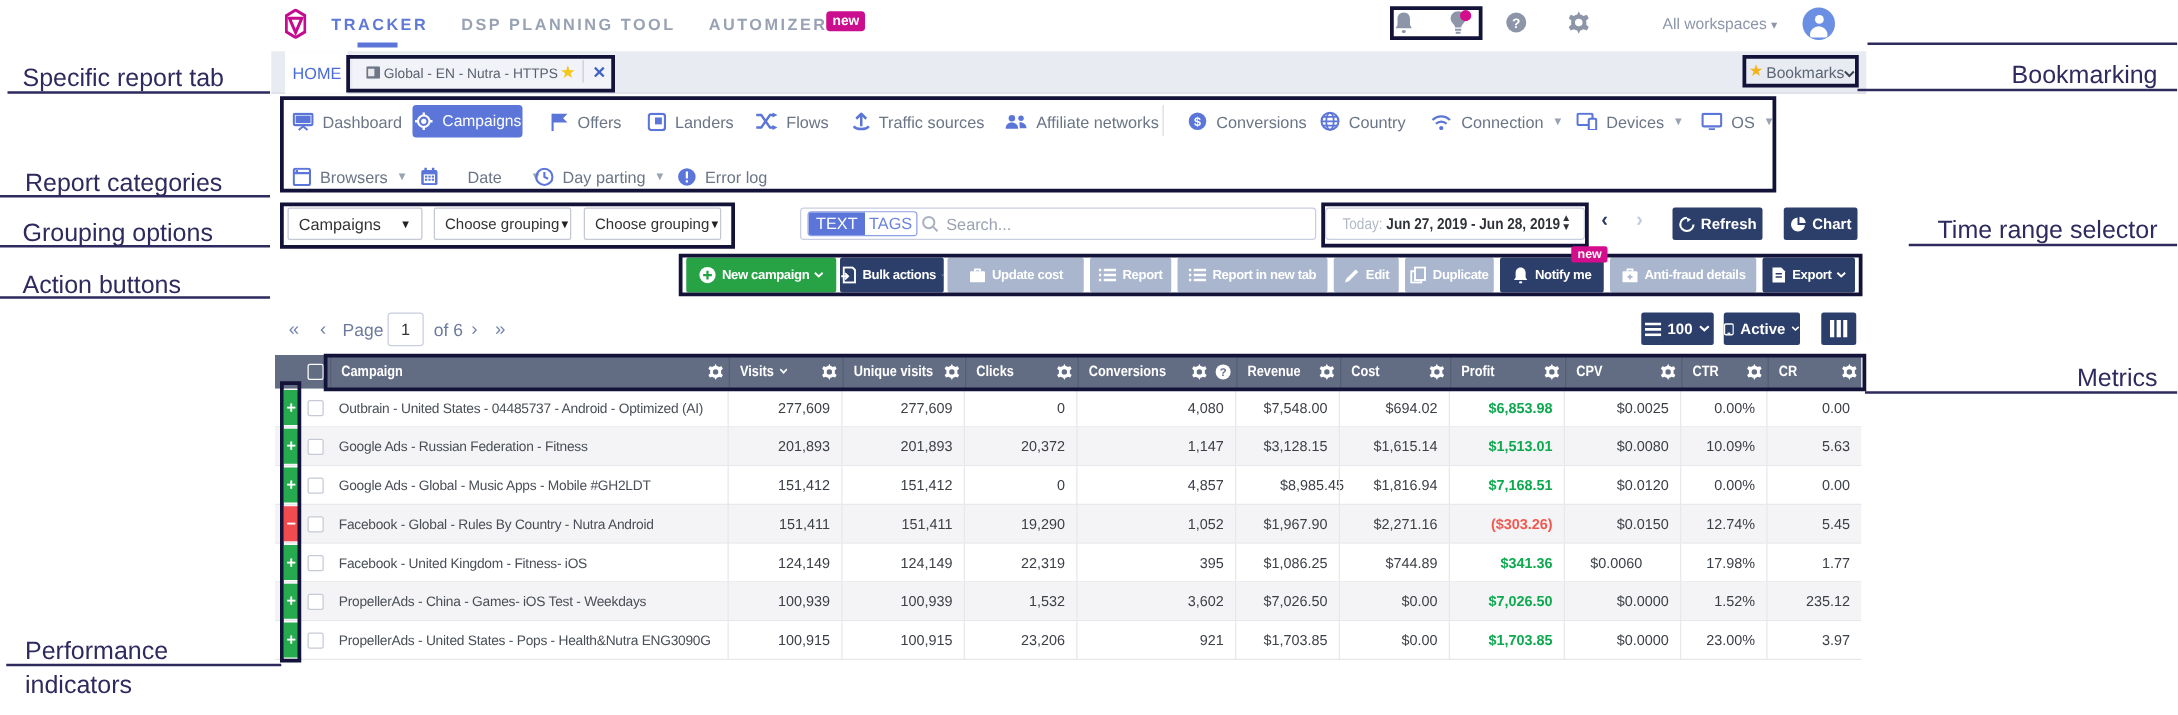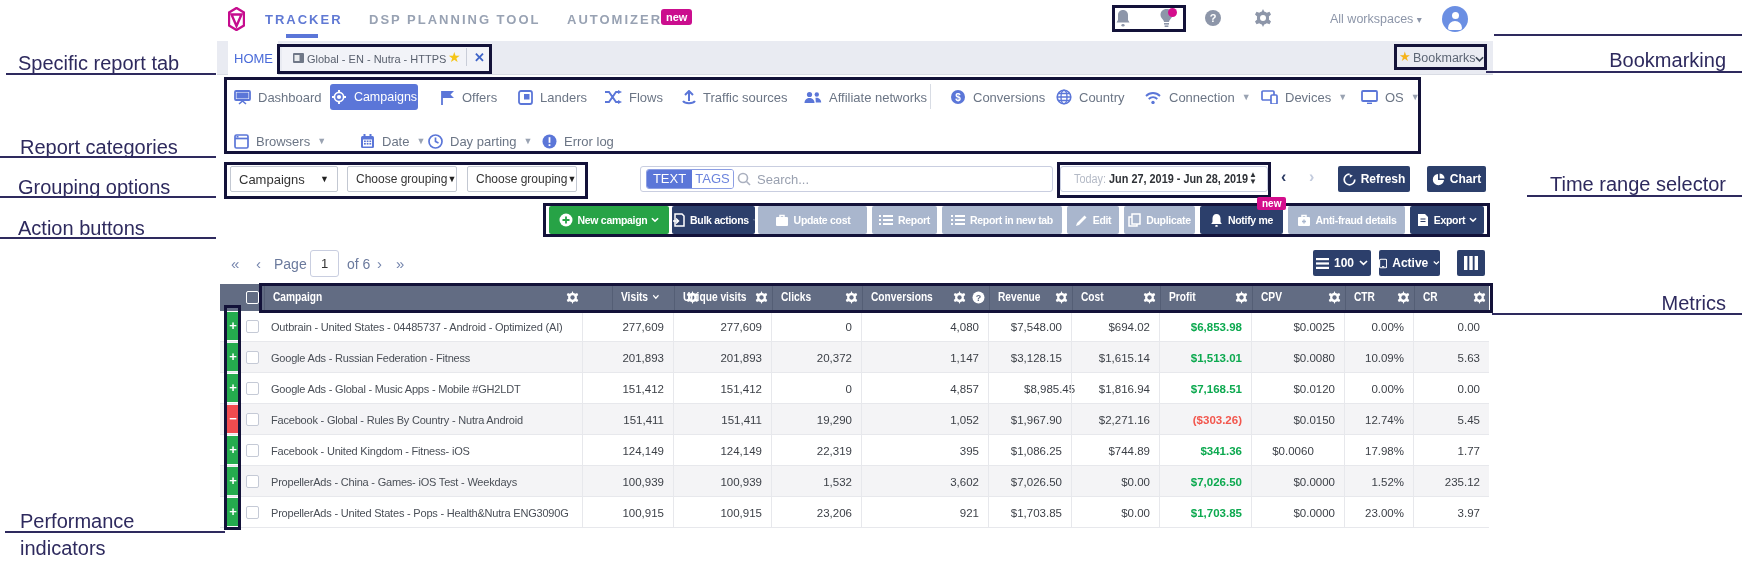--- a/index.html
+++ b/index.html
@@ -138,21 +138,21 @@
         </svg>Devices <span style="font-size:9px;color:#9aa3b2;margin-left:7px;">▼</span></div>
       <div class="cat abs" style="left:1361px;top:84px;height:26px;"><svg width="17" height="14" viewBox="0 0 17 14">
           <rect x="1" y="1" width="15" height="10" rx="1" fill="none" stroke="#5b76d8" stroke-width="1.8"></rect>
           <path d="M6 13.5 L11 13.5" stroke="#5b76d8" stroke-width="1.8"></path>
         </svg>OS <span style="font-size:9px;color:#9aa3b2;margin-left:7px;">▼</span></div>
       <div class="cat abs" style="left:234px;top:128px;height:26px;"><svg width="15" height="15" viewBox="0 0 15 15">
           <rect x="1" y="1" width="13" height="13" rx="1.5" fill="none" stroke="#5b76d8" stroke-width="1.7"></rect>
           <path d="M1 4.5 L14 4.5" stroke="#5b76d8" stroke-width="1.7"></path>
           <rect x="2.5" y="2" width="2" height="1.6" fill="#5b76d8"></rect>
         </svg>Browsers <span style="font-size:9px;color:#9aa3b2;margin-left:7px;">▼</span></div>
-      <div class="cat abs" style="left:360px;top:128px;height:26px;"><svg width="15" height="15" viewBox="0 0 15 15">
+      <div class="cat abs" style="left:336px;top:128px;height:26px;gap:16px;"><svg width="15" height="15" viewBox="0 0 15 15">
           <rect x="1" y="2" width="13" height="12" rx="1.5" fill="#5b76d8"></rect>
           <rect x="3" y="5.5" width="9" height="7" fill="#fff"></rect>
           <rect x="3.5" y="0" width="2" height="3.5" fill="#5b76d8"></rect>
           <rect x="9.5" y="0" width="2" height="3.5" fill="#5b76d8"></rect>
           <g fill="#5b76d8">
             <rect x="4" y="6.5" width="1.8" height="1.6"></rect>
             <rect x="6.7" y="6.5" width="1.8" height="1.6"></rect>
             <rect x="9.4" y="6.5" width="1.8" height="1.6"></rect>
             <rect x="4" y="9" width="1.8" height="1.6"></rect>
             <rect x="6.7" y="9" width="1.8" height="1.6"></rect>
@@ -314,21 +314,21 @@
       <div class="abs" style="left:220px;top:284px;width:1269px;height:27px;background:#626c83;"></div>
       <div class="abs hdrcell" style="left:264px;top:284px;width:318px;height:27px;border-left:1px solid #545e75;font-size:12px;">
         <span style="position:absolute;left:8px;top:6px;display:flex;align-items:center;transform:scaleX(0.85);transform-origin:0 0;">Campaign</span>
         <span style="position:absolute;right:3px;top:7px;display:flex;align-items:center;">
           <svg width="13" height="13" viewBox="0 0 18 18" style="flex:none;">
             <path d="M9 0 L10.2 2.6 A6.6 6.6 0 0 1 12.8 3.7 L15.5 2.7 L17 5.5 L14.9 7.4 A6.6 6.6 0 0 1 14.9 10.6 L17 12.5 L15.5 15.3 L12.8 14.3 A6.6 6.6 0 0 1 10.2 15.4 L9 18 L7.8 15.4 A6.6 6.6 0 0 1 5.2 14.3 L2.5 15.3 L1 12.5 L3.1 10.6 A6.6 6.6 0 0 1 3.1 7.4 L1 5.5 L2.5 2.7 L5.2 3.7 A6.6 6.6 0 0 1 7.8 2.6 Z" fill="#fff"></path>
             <circle cx="9" cy="9" r="3" fill="#626c83"></circle>
           </svg>
         </span>
       </div>
-      <div class="abs hdrcell" style="left:583px;top:284px;width:90px;height:27px;border-left:1px solid #545e75;font-size:12px;margin-left:29px;">
+      <div class="abs hdrcell" style="left:583px;top:284px;width:90px;height:27px;border-left:1px solid #545e75;font-size:12px;">
         <span style="position:absolute;left:8px;top:6px;display:flex;align-items:center;transform:scaleX(0.85);transform-origin:0 0;">Visits <svg width="8" height="6" viewBox="0 0 9 6" style="margin-left:5px;">
             <path d="M1 1 L4.5 4.3 L8 1" stroke="#fff" stroke-width="1.6" fill="none"></path>
           </svg></span>
         <span style="position:absolute;right:3px;top:7px;display:flex;align-items:center;">
           <svg width="13" height="13" viewBox="0 0 18 18" style="flex:none;">
             <path d="M9 0 L10.2 2.6 A6.6 6.6 0 0 1 12.8 3.7 L15.5 2.7 L17 5.5 L14.9 7.4 A6.6 6.6 0 0 1 14.9 10.6 L17 12.5 L15.5 15.3 L12.8 14.3 A6.6 6.6 0 0 1 10.2 15.4 L9 18 L7.8 15.4 A6.6 6.6 0 0 1 5.2 14.3 L2.5 15.3 L1 12.5 L3.1 10.6 A6.6 6.6 0 0 1 3.1 7.4 L1 5.5 L2.5 2.7 L5.2 3.7 A6.6 6.6 0 0 1 7.8 2.6 Z" fill="#fff"></path>
             <circle cx="9" cy="9" r="3" fill="#626c83"></circle>
           </svg>
         </span>
       </div>

